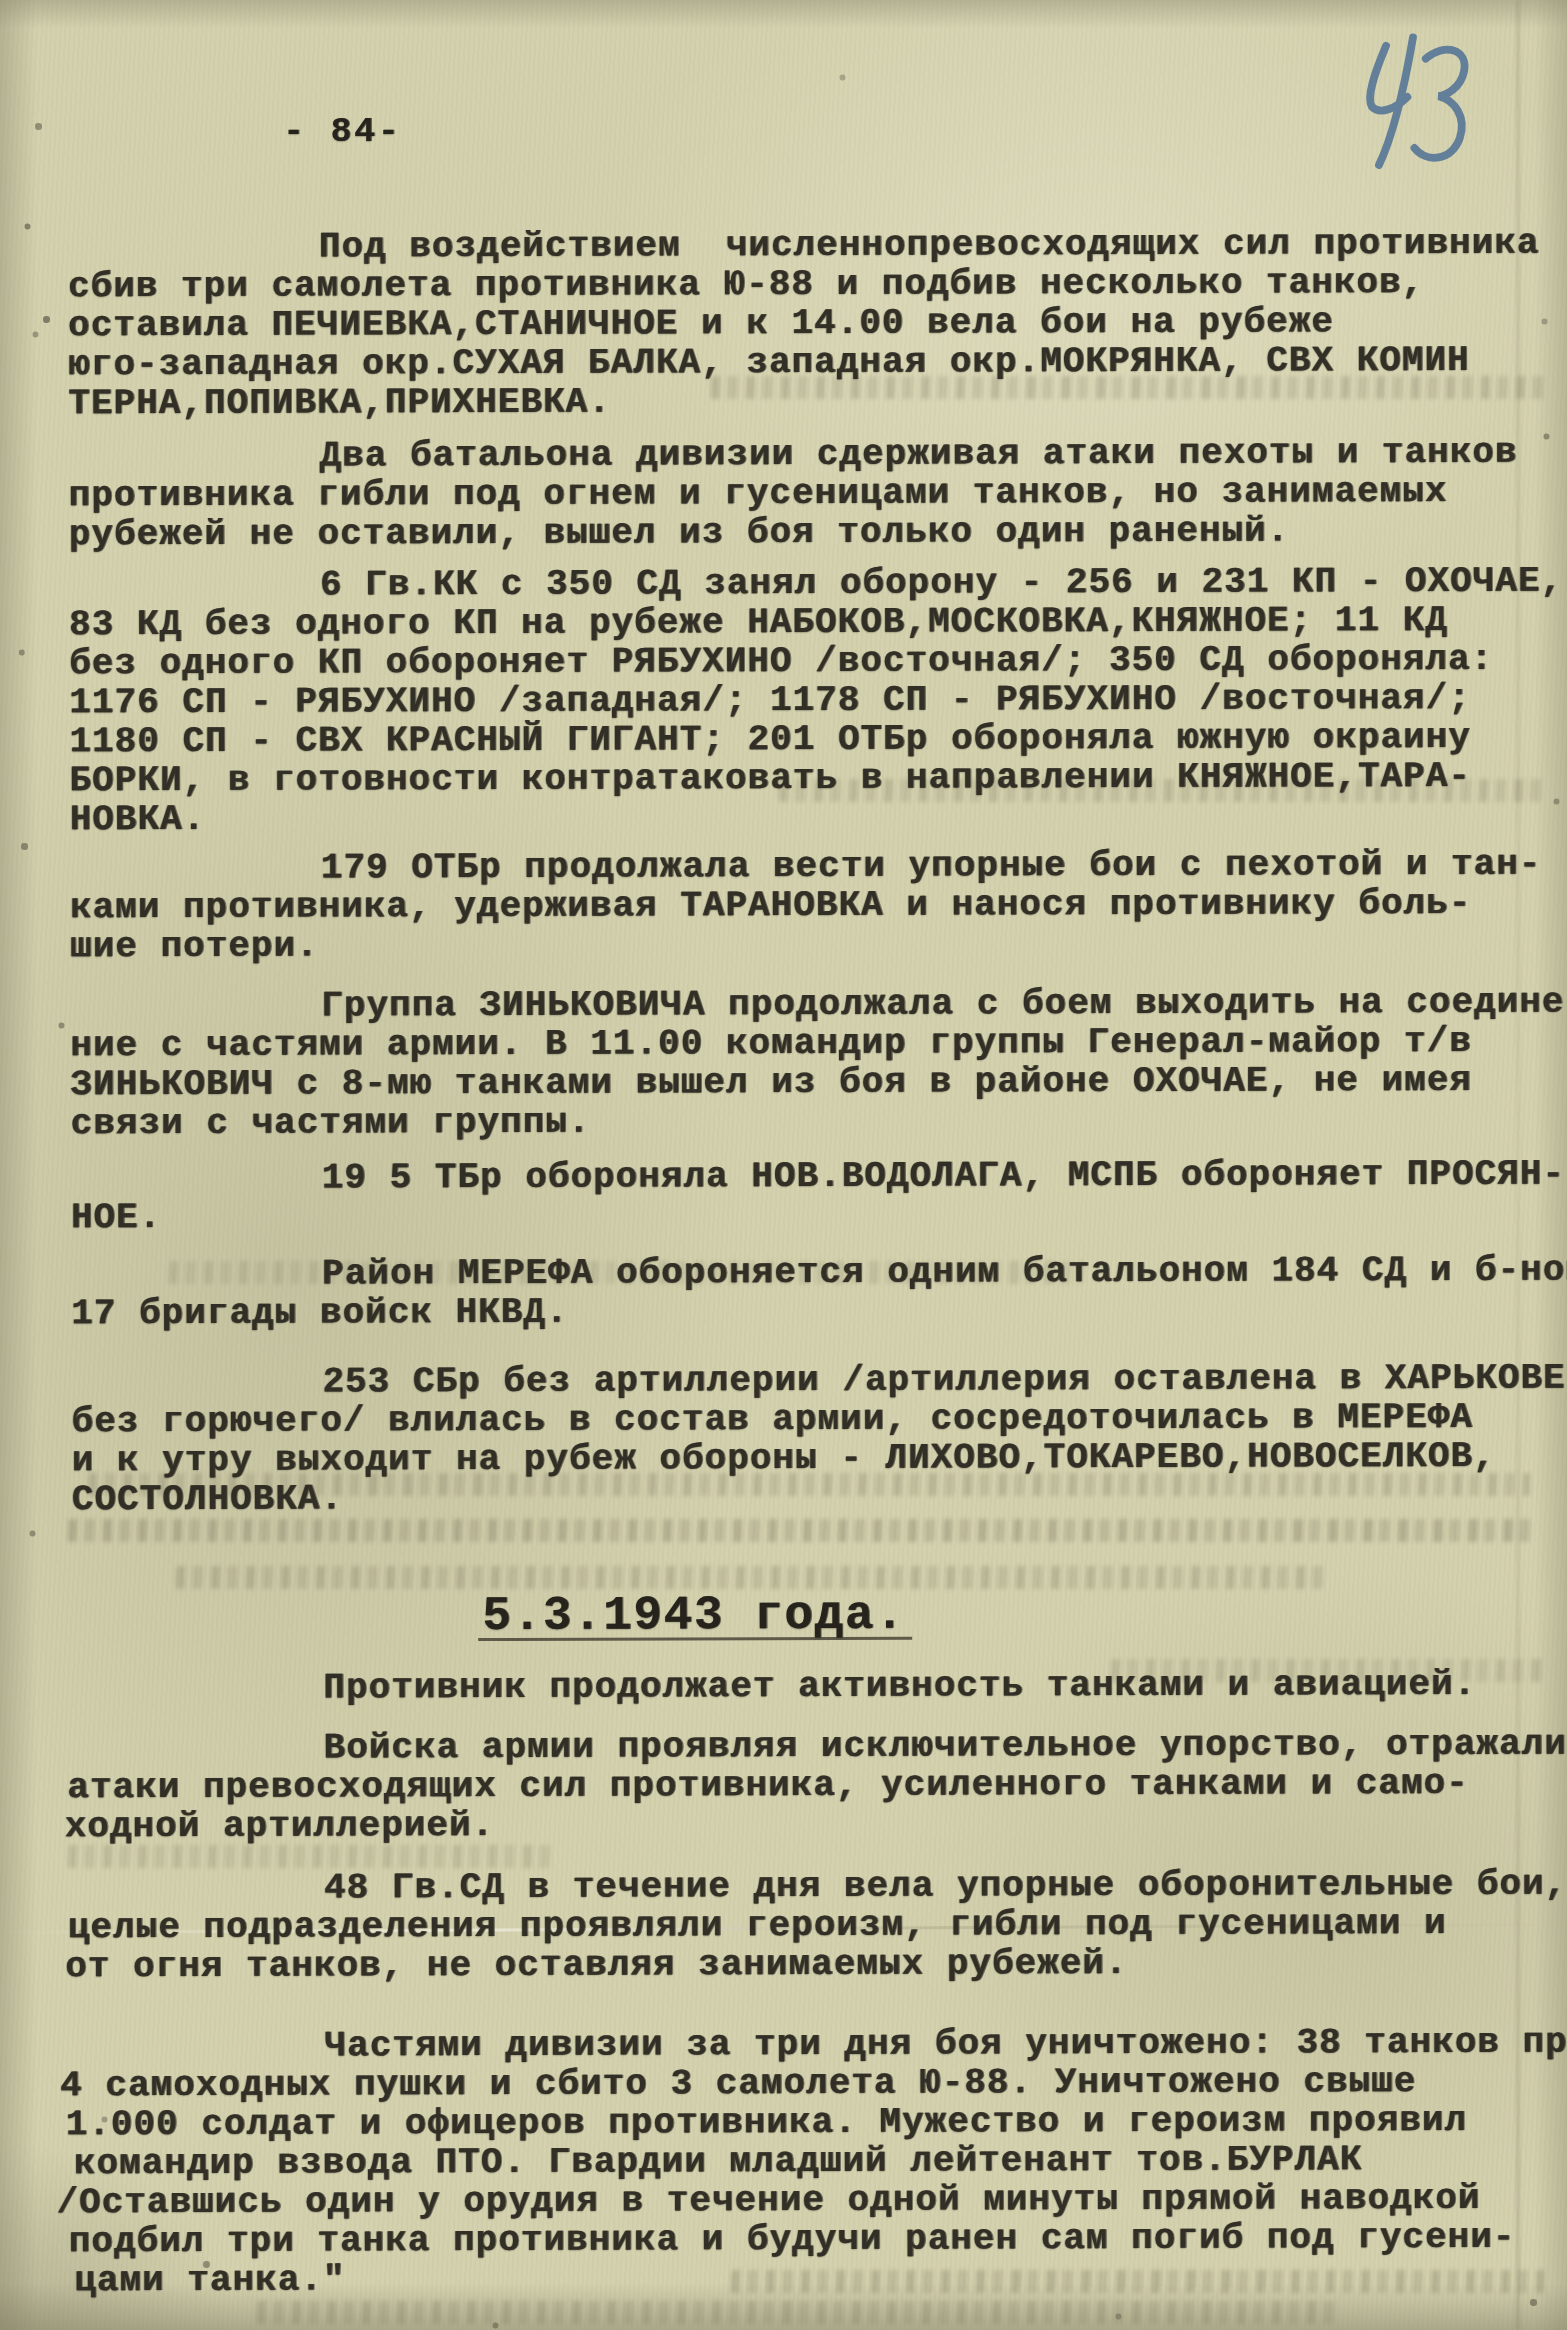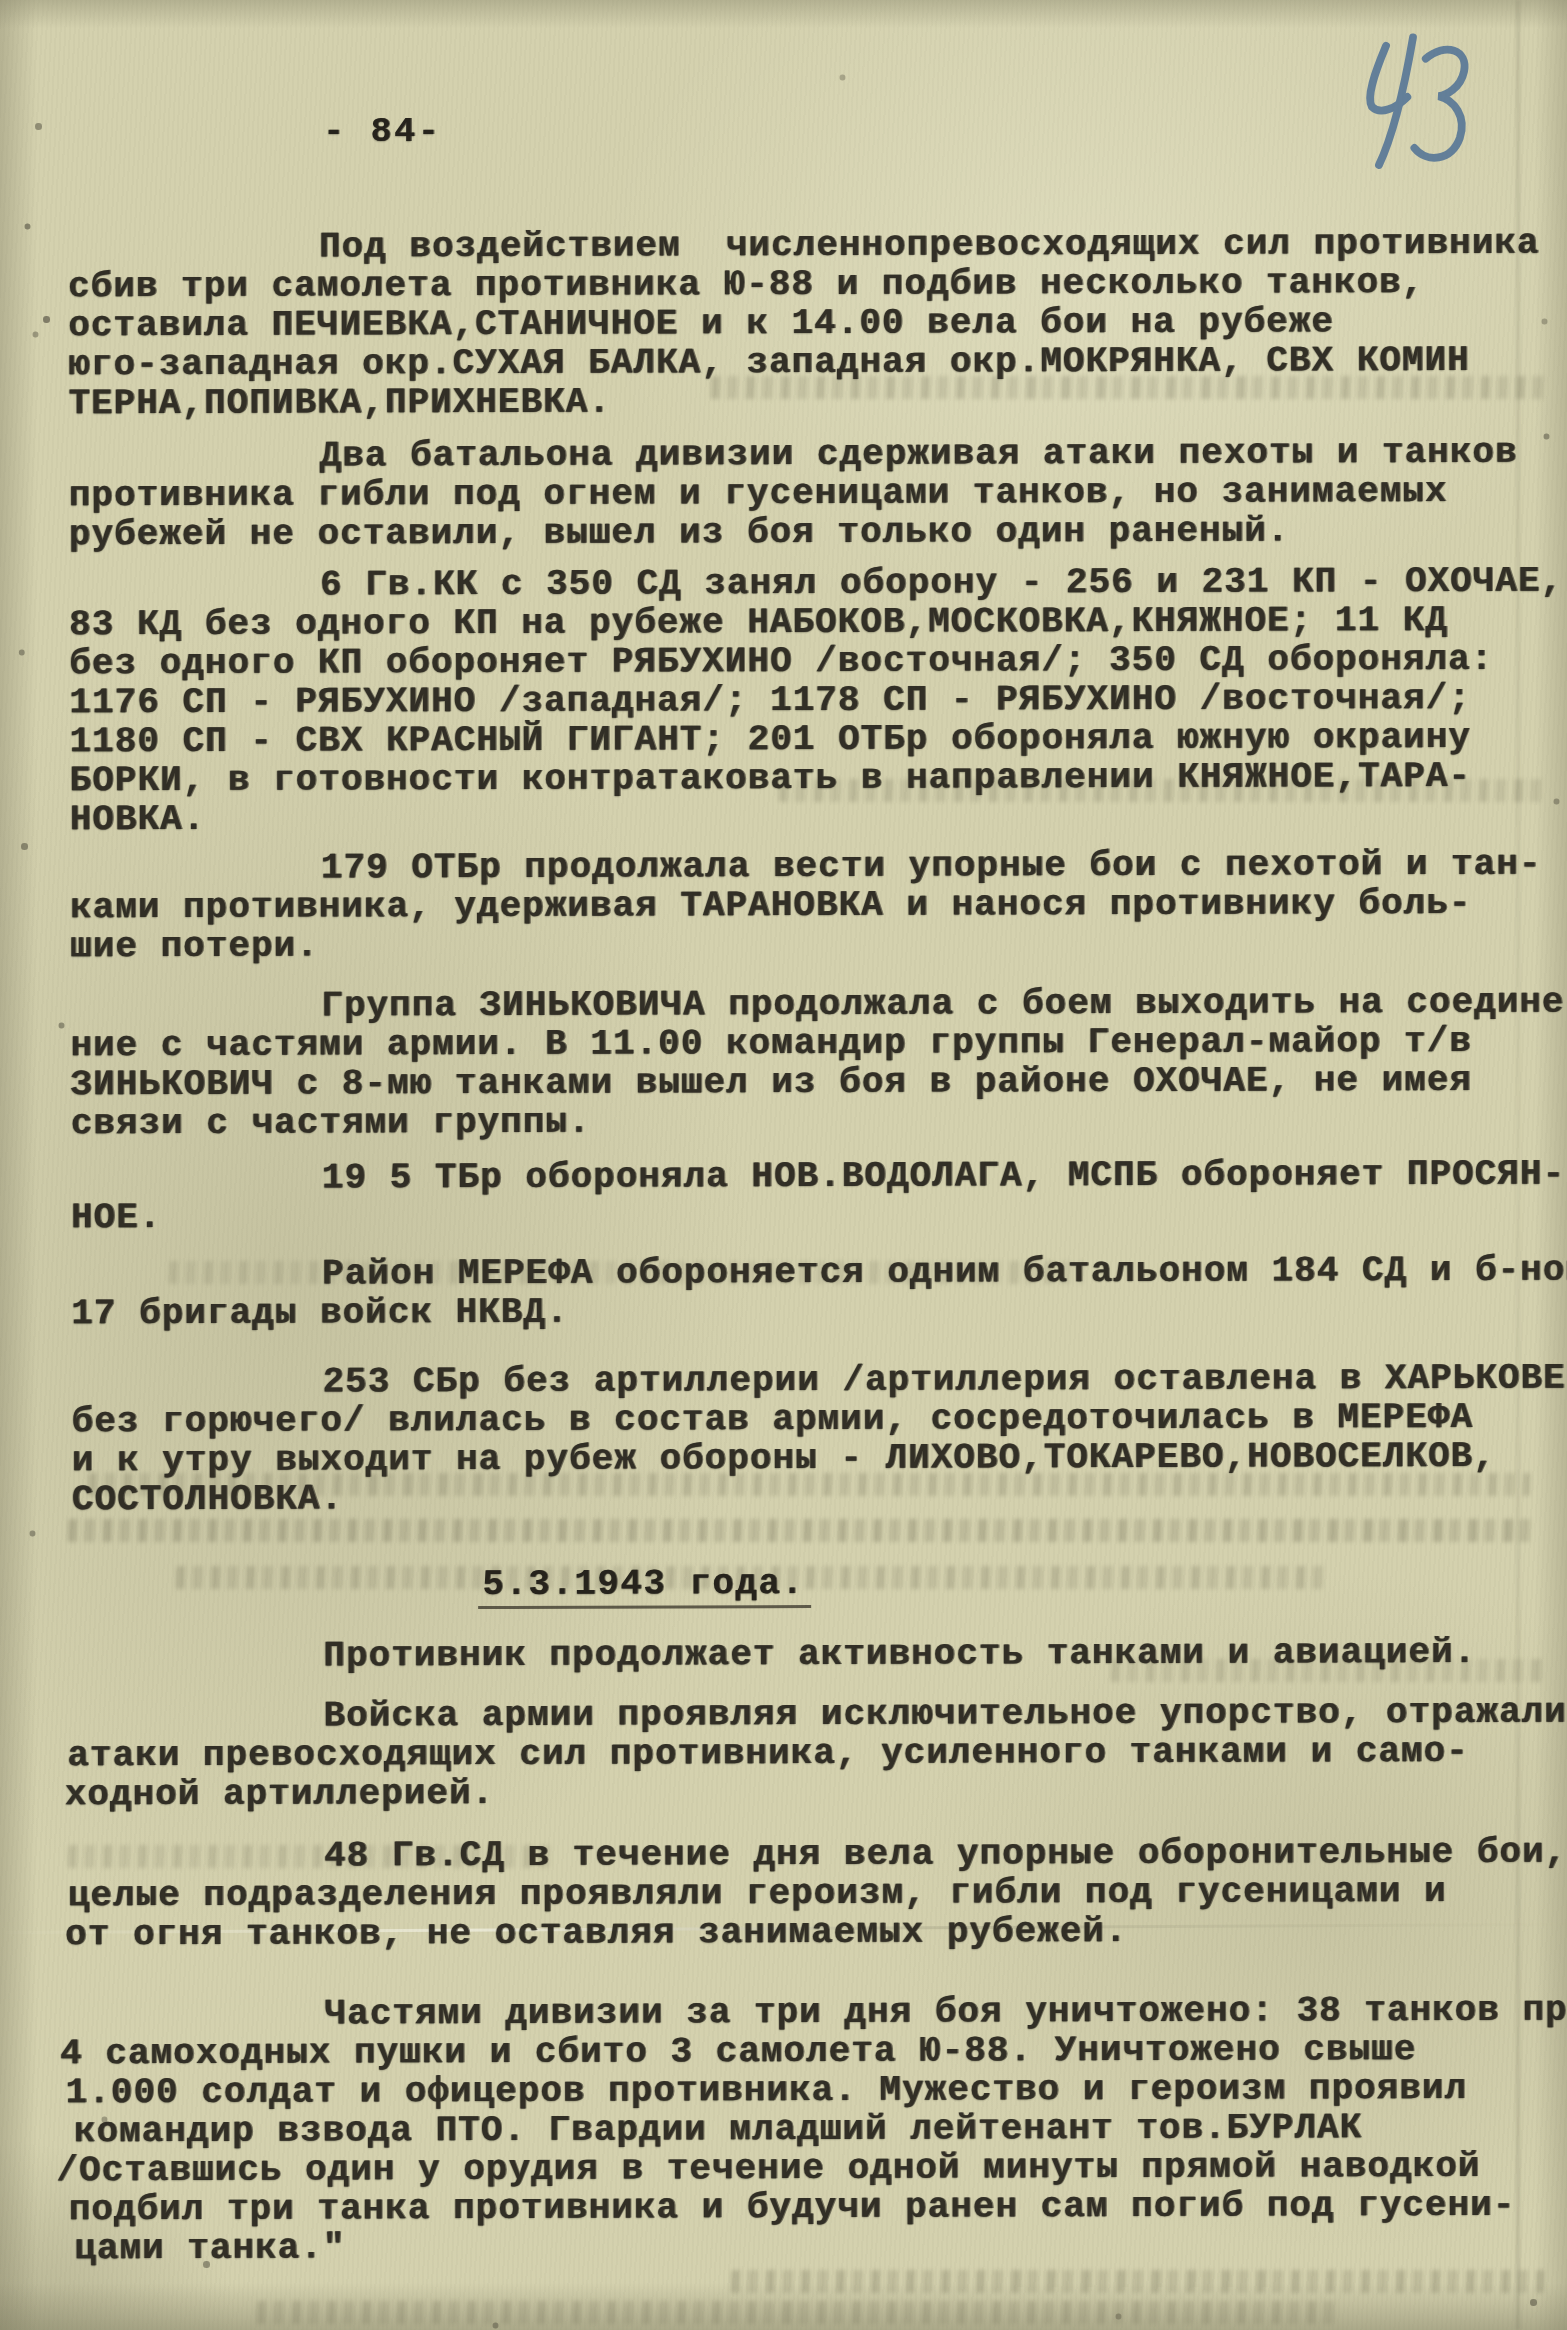--- a/index.html
+++ b/index.html
@@ -34,30 +34,30 @@
     text-shadow:
       1.1px 0 0 rgba(38,35,28,.60),
       0 0.9px 1.4px rgba(38,35,28,.30),
       -0.7px 0 0.7px rgba(38,35,28,.25);
   }
   .line.indent{text-indent:251px;}
   .sl20{margin-left:-13.5px;} .sl12{margin-left:-8.1px;} .sl26{margin-left:-17.6px;} .sl8{margin-left:-5.4px;}
   .heading-wrap{margin-top:47px;}
   .heading{
     display:inline-block;margin-left:406px;
-    font-size:36px;letter-spacing:1.4px;line-height:39px;
+    font-size:48px;letter-spacing:1.4px;line-height:39px;
     padding:0 6.8px 2.7px 4.1px;
     border-bottom:3.4px solid rgba(48,45,35,.72);
     text-shadow:1.1px 0 0 rgba(38,35,28,.6), 0 0.9px 1.4px rgba(38,35,28,.3);
+    margin-top:32px;
   }
   .page-number{
     position:absolute;left:283px;top:112px;
     font-size:35px;letter-spacing:2.7px;
     text-shadow:1.1px 0 0 rgba(38,35,28,.6), 0 0.9px 1.4px rgba(38,35,28,.3);
-    margin-left:40px;
   }
   .handwritten{
     position:absolute;left:1337px;top:26px;width:152px;height:156px;
     filter:blur(0.5px);
   }
   .ghost{
     position:absolute;height:23px;border-radius:2px;
     background:repeating-linear-gradient(90deg,
       rgba(104,101,78,.50) 0 9.5px, rgba(104,101,78,0) 9.5px 16.3px,
       rgba(104,101,78,.35) 16.3px 27px, rgba(104,101,78,0) 27px 35px);

